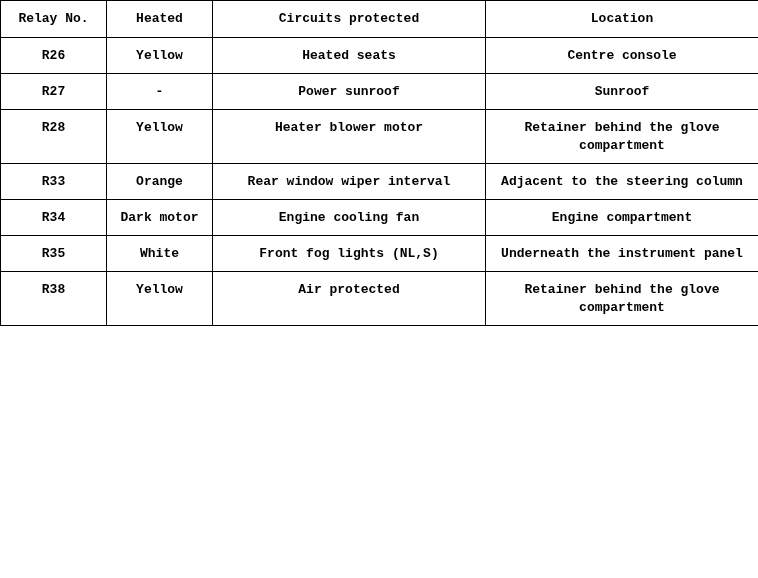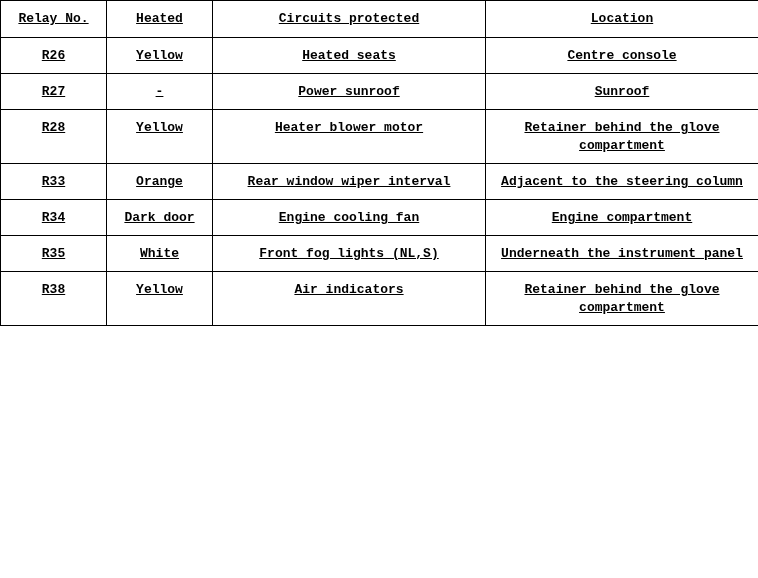--- a/index.html
+++ b/index.html
@@ -14,21 +14,20 @@
     box-sizing: border-box;
   }
   table.relay-table {
     border-collapse: collapse;
     table-layout: fixed;
     width: 758px;
     font-family: "Liberation Mono", monospace;
     font-weight: bold;
     font-size: 13px;
     color: #000000;
-    text-decoration: underline;
   }
   table.relay-table col.c1 { width: 106px; }
   table.relay-table col.c2 { width: 106px; }
   table.relay-table col.c3 { width: 273px; }
   table.relay-table col.c4 { width: 273px; }
   table.relay-table th,
   table.relay-table td {
     border: 1px solid #000000;
     text-align: center;
     vertical-align: top;
@@ -82,32 +81,32 @@
 compartment</td>
         </tr>
         <tr>
           <td>R33</td>
           <td>Orange</td>
           <td>Rear window wiper interval</td>
           <td>Adjacent to the steering column</td>
         </tr>
         <tr>
           <td>R34</td>
-          <td>Dark door</td>
+          <td>Dark motor</td>
           <td>Engine cooling fan</td>
           <td>Engine compartment</td>
         </tr>
         <tr>
           <td>R35</td>
           <td>White</td>
           <td>Front fog lights (NL,S)</td>
           <td>Underneath the instrument panel</td>
         </tr>
         <tr class="tall">
           <td>R38</td>
           <td>Yellow</td>
-          <td>Air indicators</td>
+          <td>Air protected</td>
           <td>Retainer behind the glove
 compartment</td>
         </tr>
       </tbody>
   </table>
 </div>
 
 </body></html>

